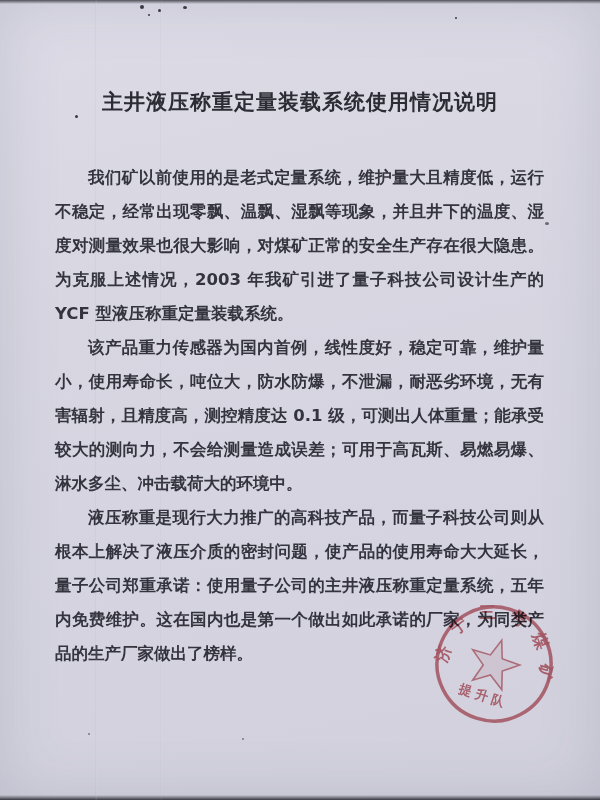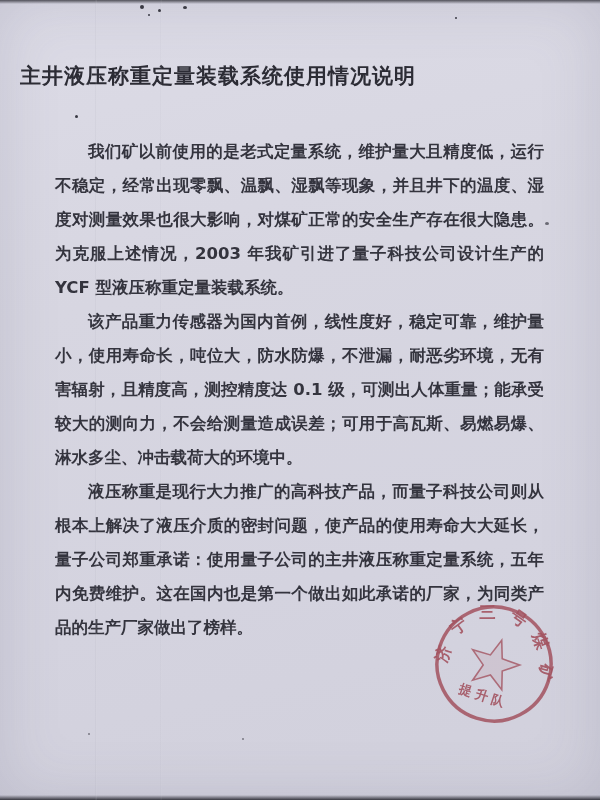--- a/index.html
+++ b/index.html
@@ -30,21 +30,22 @@
     background: linear-gradient(to top, rgba(30,30,38,0.85), rgba(30,30,38,0));
   }
   .crease-v {
     position: absolute;
     top: 0; bottom: 0;
     width: 2px;
     background: linear-gradient(to right, rgba(120,120,140,0.10), rgba(255,255,255,0.10));
   }
   .title {
     margin: 0;
-    padding: 62px 20px 0 20px;
+    padding: 88px 20px 0 20px;
+    text-align: center;
     font-size: 21px;
     font-weight: 700;
     letter-spacing: 1px;
     color: #2c2c35;
   }
   .body-text {
     margin: 45px 56px 0 55px;
     font-size: 16.5px;
     line-height: 34px;
     font-weight: 600;

